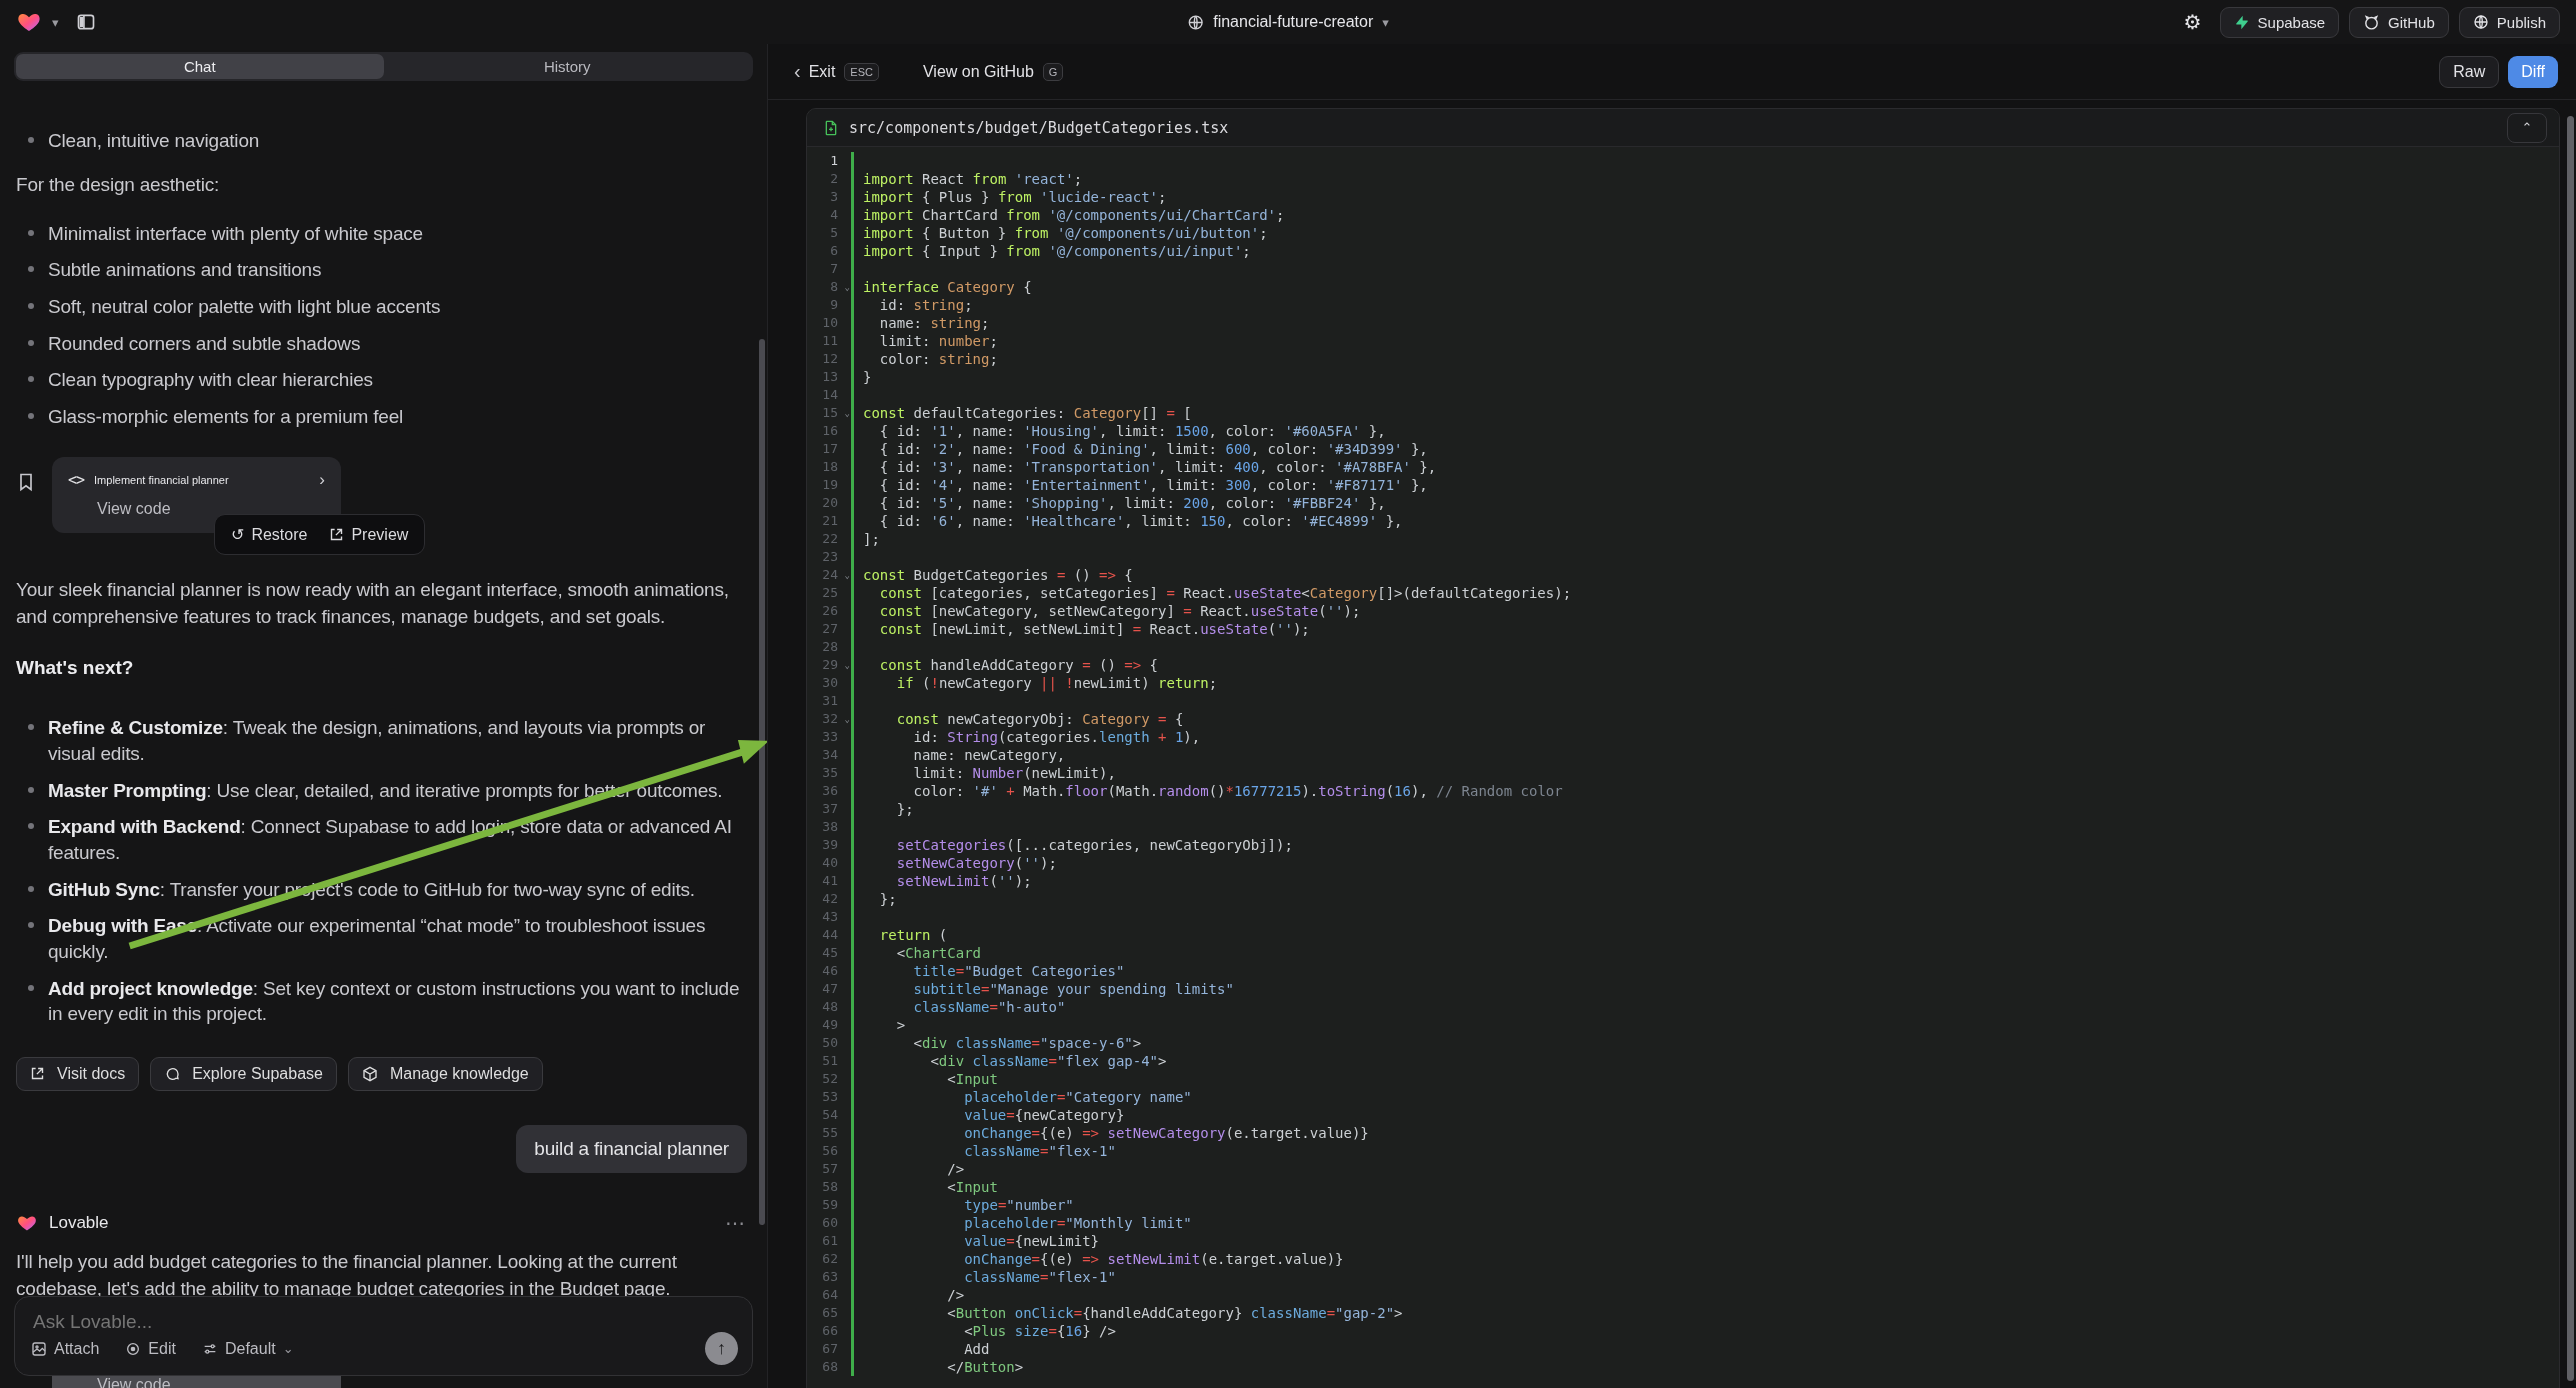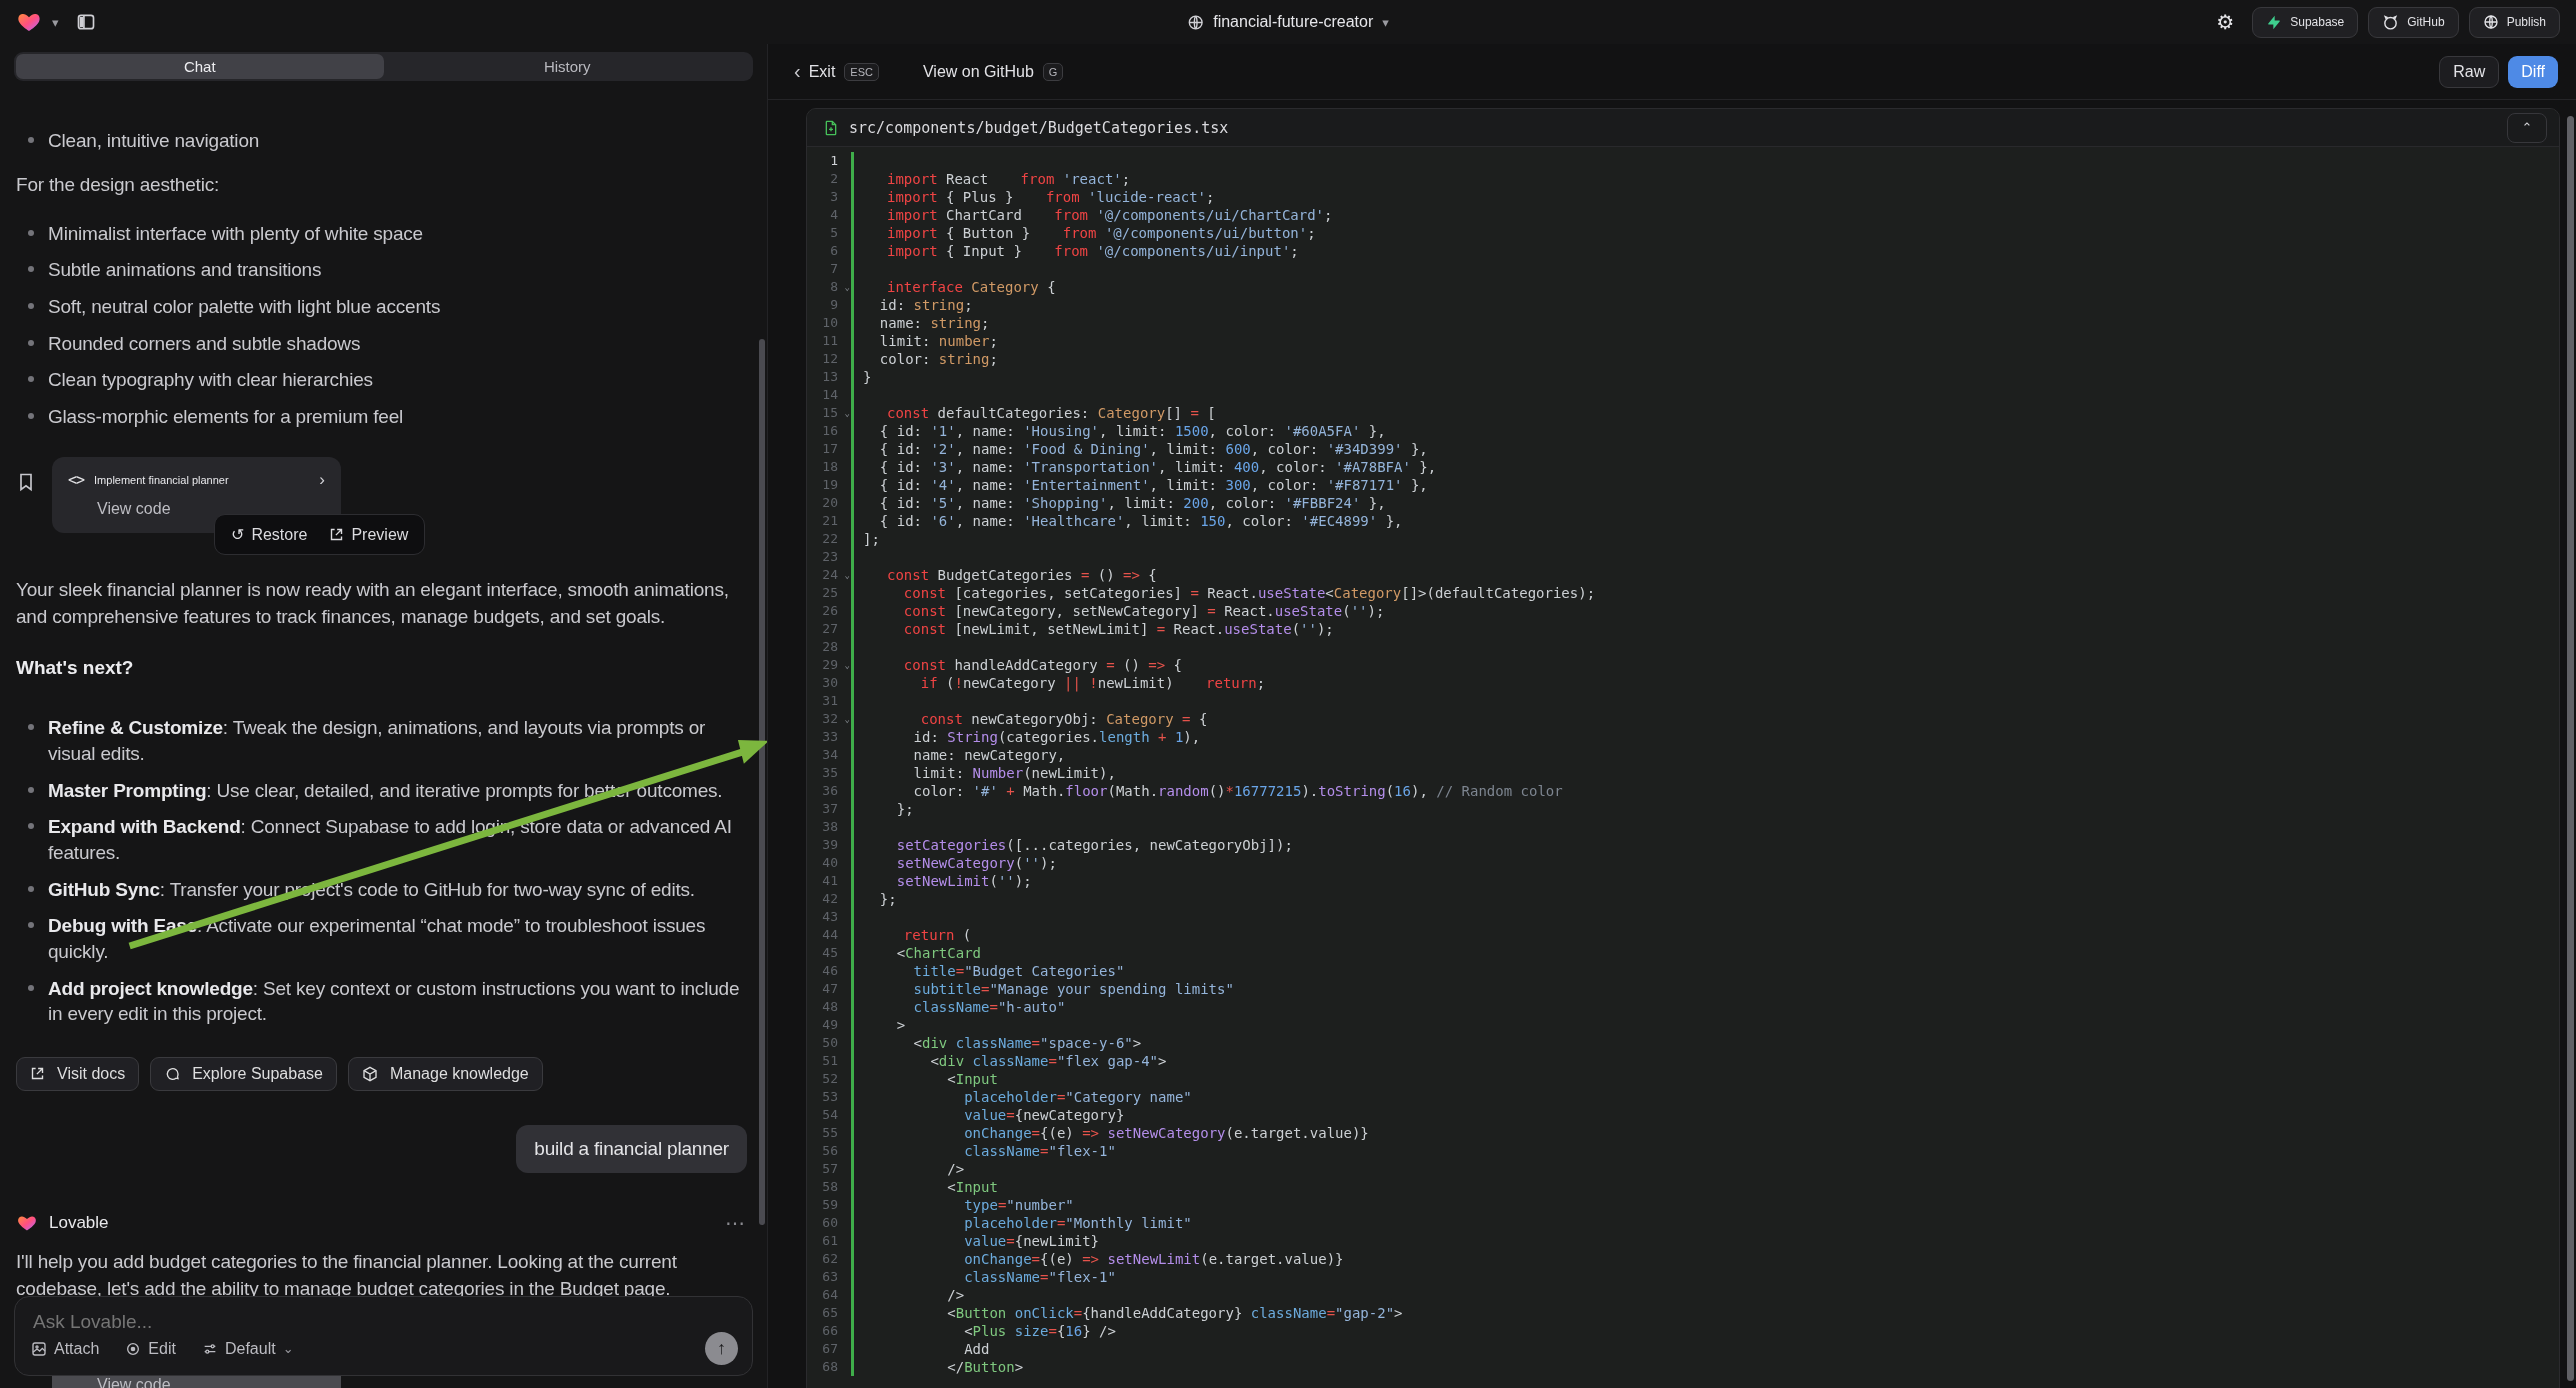--- a/index.html
+++ b/index.html
@@ -11,21 +11,21 @@
   #topbar { position:absolute; left:0; top:0; width:2576px; height:44px; background:#151516;
             display:flex; align-items:center; padding:0 16px; z-index:30; }
   .tb-left { display:flex; align-items:center; gap:10px; }
   .heart { width:26px; height:24px; }
   .chev { color:#9a9aa0; font-size:13px; }
   .icon-btn { width:34px; height:30px; display:flex; align-items:center; justify-content:center;
               color:#cfcfd4; border-radius:8px; cursor:pointer; }
   #project { position:absolute; left:50%; top:0; height:44px; transform:translateX(-50%);
              display:flex; align-items:center; gap:9px; color:#e6e6ea; font-size:16px; }
   .tb-right { margin-left:auto; display:flex; align-items:center; gap:10px; }
-  .pill { height:31px; display:flex; align-items:center; gap:8px; padding:0 13px; font-size:12px;
+  .pill { height:31px; display:flex; align-items:center; gap:8px; padding:0 13px; font-size:15px;
           color:#e2e2e6; background:#202023; border:1px solid #38383c; border-radius:9px; cursor:pointer; }
   .gear { font-size:20px; color:#e6e6ea; }
 
   
   #chat { position:absolute; left:0; top:44px; width:767px; height:1344px; background:#151516; overflow:hidden; }
   #tabs { margin:8px 14px 0 14px; height:29px; background:#26262a; border-radius:9px; display:flex; padding:2px; }
   .tab { flex:1; display:flex; align-items:center; justify-content:center; font-size:15px;
          color:#b9b9bf; border-radius:7px; cursor:pointer; }
   .tab.sel { background:#414147; color:#ededf0; }
   #chat-scroll { position:absolute; left:0; right:12px; top:78px; bottom:100px; padding:0 8px 0 16px; }
@@ -94,21 +94,21 @@
               padding:0 12px 0 16px; }
   #file-path { font-family:"DejaVu Sans Mono", monospace; font-size:15px; color:#dadade; margin-left:10px; }
   #collapse { margin-left:auto; width:40px; height:30px; border:1px solid #37373b; border-radius:8px;
               display:flex; align-items:center; justify-content:center; color:#d2d2d6; font-size:13px; cursor:pointer; }
   #code-lines { padding-top:5px; font-family:"DejaVu Sans Mono", monospace; font-size:14px; }
   .cl { display:grid; grid-template-columns:44px 1fr; line-height:18px; height:18px; }
   .ln { position:relative; text-align:right; padding-right:13px; color:#5f6369; font-size:13px; }
   .ln.cur { color:#cfd2d6; }
   .fold { position:absolute; right:1px; top:0; font-size:9px; color:#8a8f96; }
   .lc { border-left:3px solid #3fae4a; padding-left:9px; white-space:pre; color:#ccd0d4; }
-  .tk-k { color:#ef4444;margin-left:24px; } .tk-v { color:#ccd0d4; } .tk-t { color:#d19a66; }
+  .tk-k { color:#bef264; } .tk-v { color:#ccd0d4; } .tk-t { color:#d19a66; }
   .tk-s { color:#94b4da; } .tk-n { color:#6aa5e8; } .tk-f { color:#b48eea; }
   .tk-a { color:#6cabdd; } .tk-g { color:#7fc87f; } .tk-o { color:#e5534b; }
   .tk-c { color:#7d8590; }
   #ed-sb { position:absolute; right:2px; top:72px; width:7px; height:1265px; border-radius:4px; background:#616166; }
 </style>
 </head>
 <body>
 
 <svg width="0" height="0" style="position:absolute">
   <defs>

